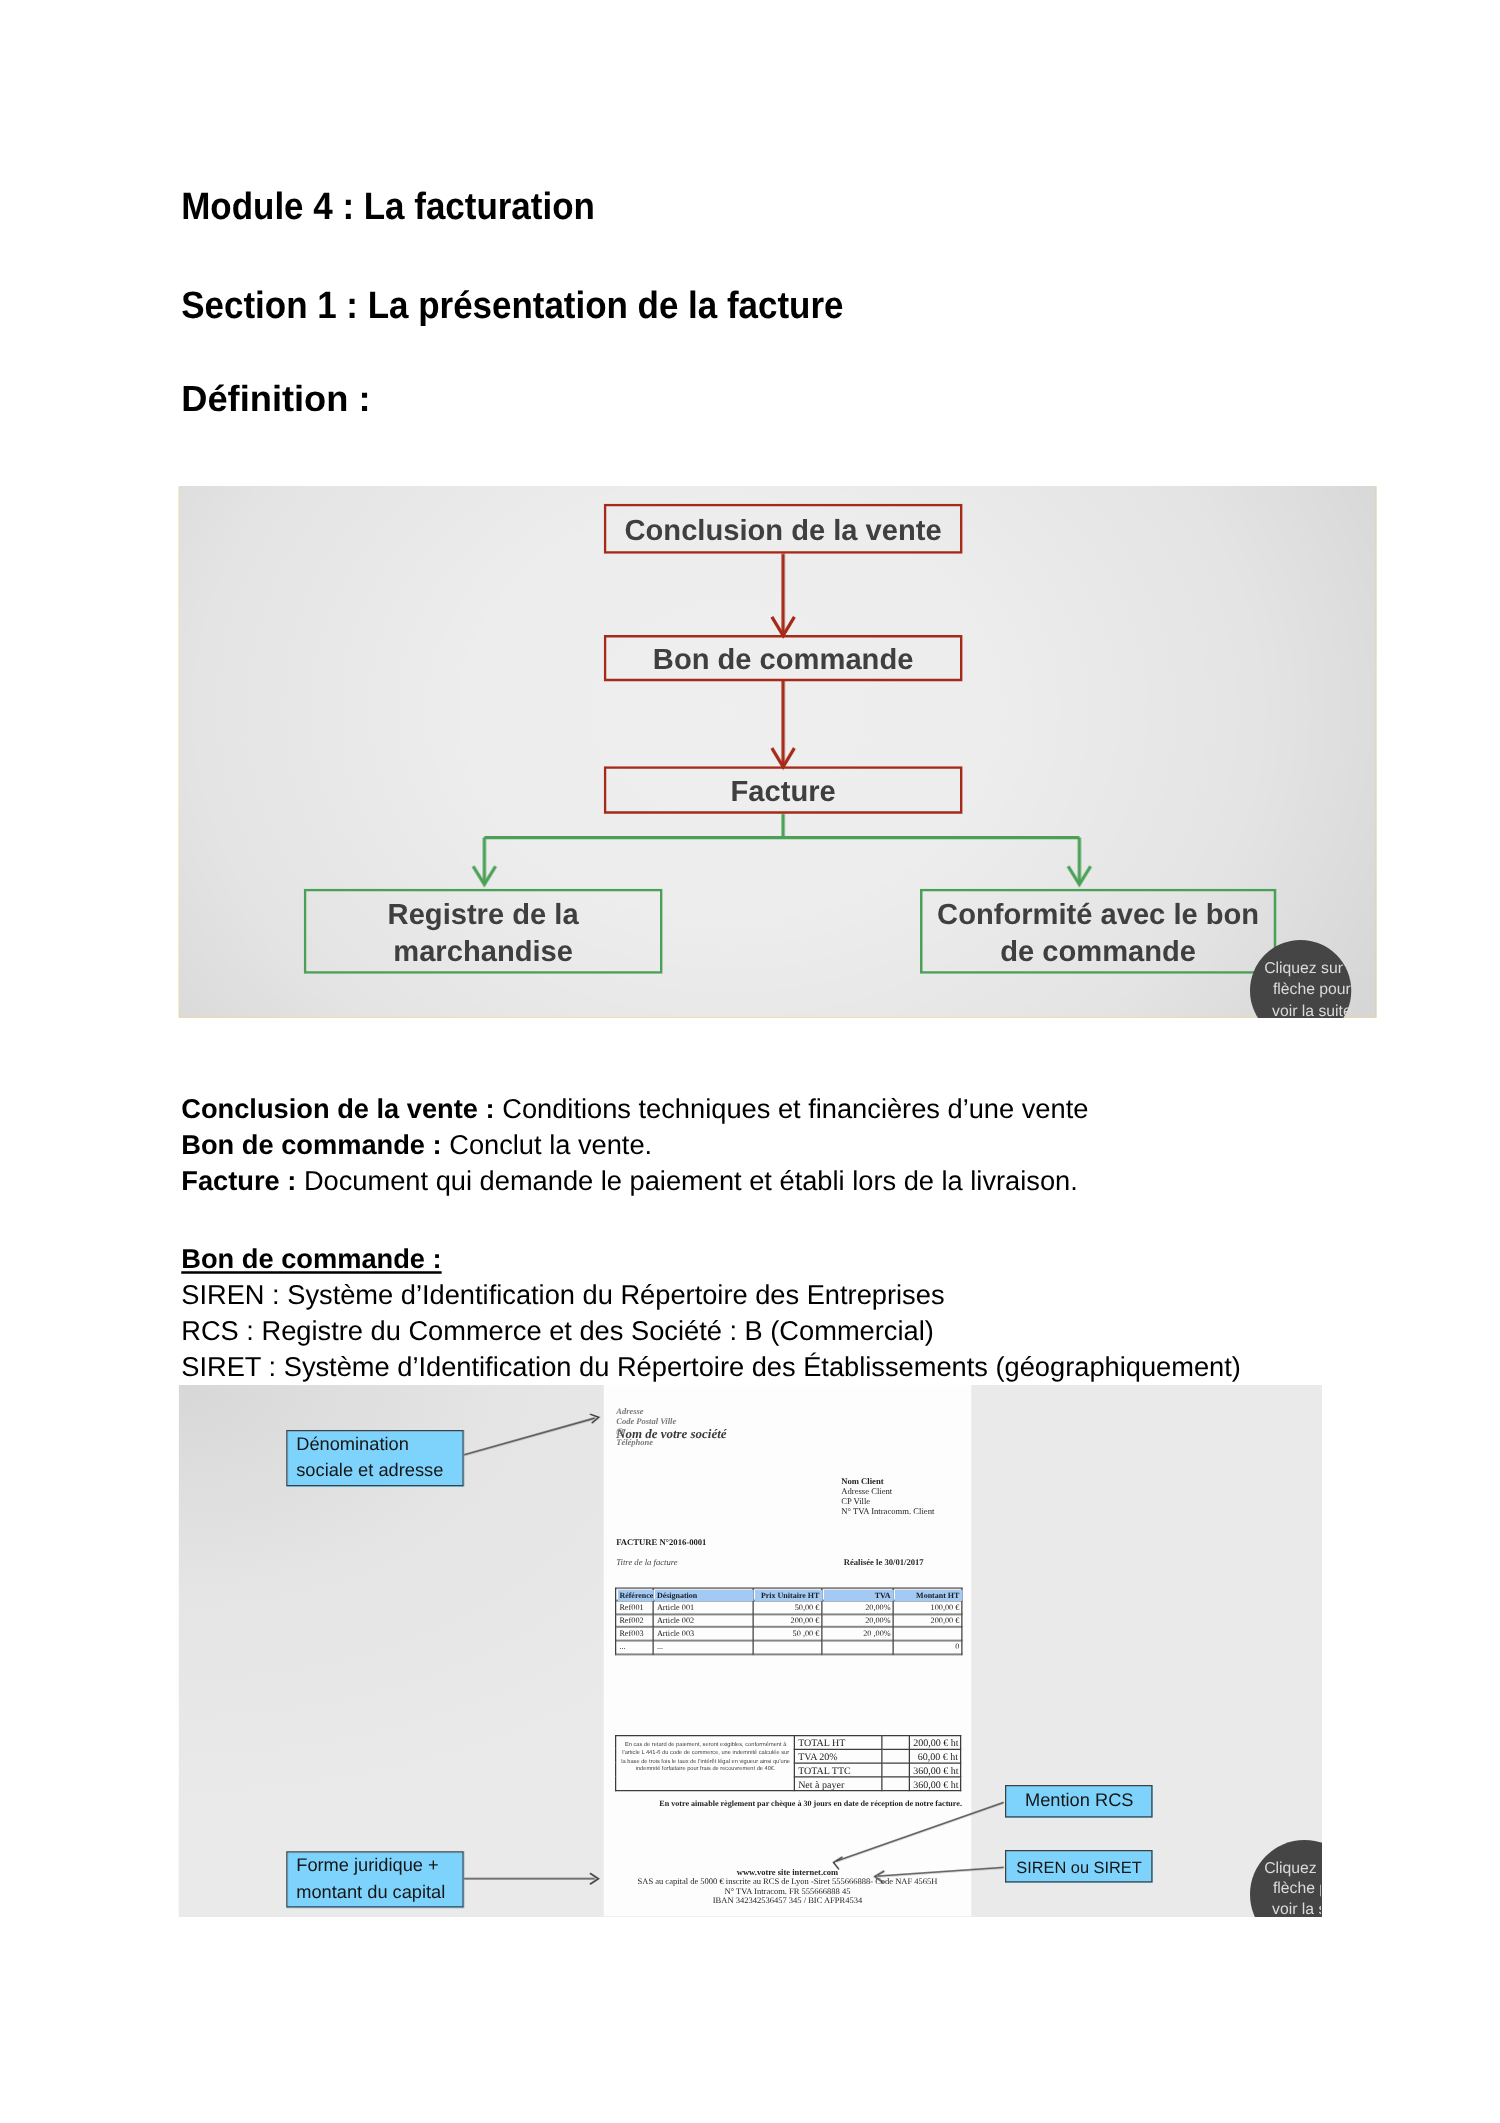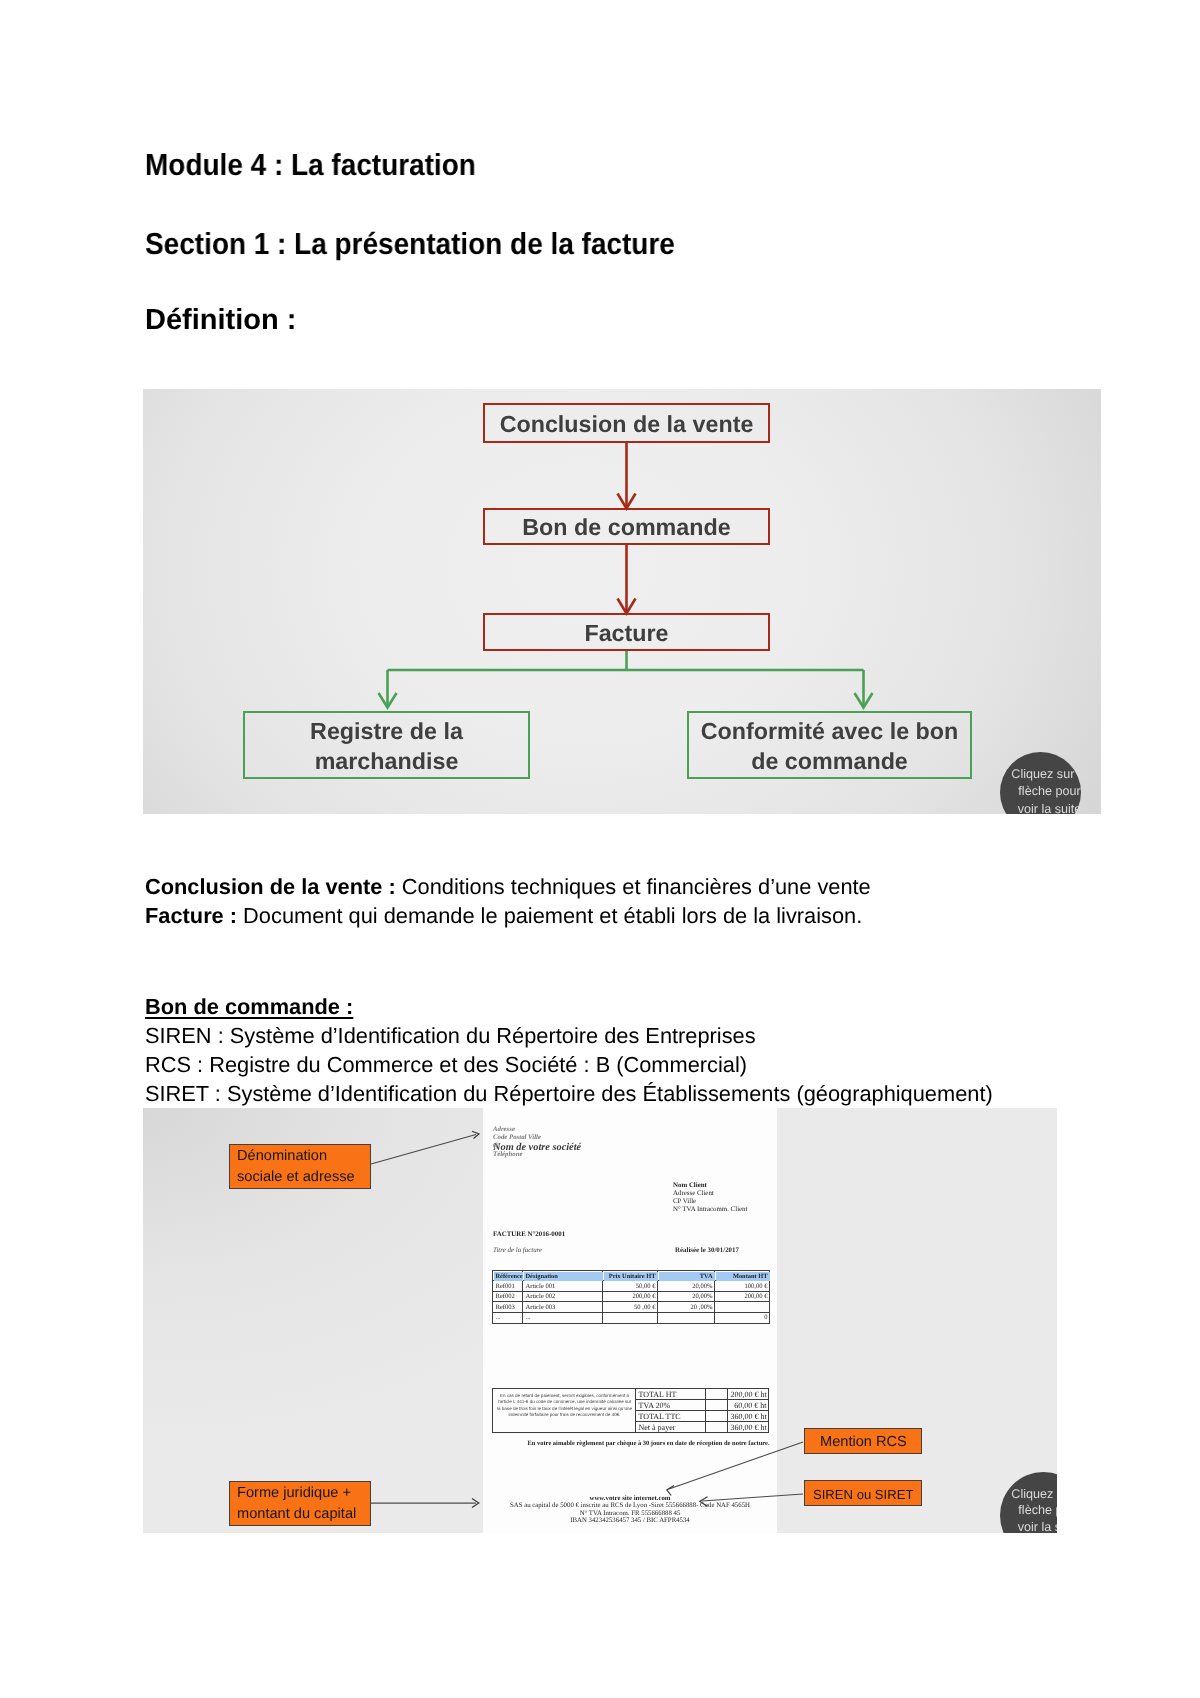--- a/index.html
+++ b/index.html
@@ -35,22 +35,22 @@
   .nbox.red{border:2.2px solid #a52a18;}
   .nbox.green{border:2.2px solid #4aa055;}
 
   
   .fig2{position:absolute;left:143px;top:1108px;width:914px;height:425px;overflow:hidden;
         background:#ececec;}
   .fig2bg{position:absolute;inset:0;background:#eaeaea;}
   .fig2bg::after{content:"";position:absolute;inset:0;
         background:radial-gradient(95% 130% at 0% 0%, rgba(190,190,190,0.42) 0%, rgba(210,210,210,0.22) 30%, rgba(230,230,230,0) 62%);}
   .paper{position:absolute;left:340px;top:0;width:294px;height:425px;background:#fdfdfd;}
-  .cbox{position:absolute;box-sizing:border-box;border:1.3px solid #404040;background:#f97316;
-        display:flex;flex-direction:column;justify-content:flex-end;color:#161616;
+  .cbox{position:absolute;box-sizing:border-box;border:1.3px solid #404040;background:#7dd3fc;
+        display:flex;flex-direction:column;justify-content:center;color:#161616;
         font-size:14.6px;line-height:21px;padding-left:7px;white-space:nowrap;}
   .cbox.ctr{align-items:center;padding-left:0;}
   .cbox.sm{font-size:13.1px;}
 
   
   .badge{position:absolute;border-radius:50%;background:#454545;color:#dadada;
          text-align:center;font-size:12.6px;line-height:17.6px;overflow:visible;
          box-sizing:border-box;white-space:nowrap;}
   .badge > div{position:absolute;left:8.5px;width:81px;text-align:center;
          -webkit-font-smoothing:antialiased;transform:translateZ(0);}
@@ -110,30 +110,31 @@
         <path d="M244.5 281 L244.5 317"></path>
         <path d="M720.5 281 L720.5 317"></path>
         <path d="M235.5 304 L244.5 318.5 L253.5 304"></path>
         <path d="M711.5 304 L720.5 318.5 L729.5 304"></path>
       </g>
     </svg>
     <div class="nbox red" id="fnode0" style="left: 340px; top: 14px; width: 287px; height: 40px; border-color: rgb(165, 42, 24);">Conclusion de la vente</div>
     <div class="nbox red" id="fnode1" style="left: 340px; top: 119px; width: 287px; height: 37px; border-color: rgb(165, 42, 24);">Bon de commande</div>
     <div class="nbox red" id="fnode2" style="left: 340px; top: 224px; width: 287px; height: 38px; border-color: rgb(165, 42, 24);">Facture</div>
     <div class="nbox green" id="fnode3" style="left: 100px; top: 322px; width: 287px; height: 68px; border-color: rgb(74, 160, 85);">Registre de la marchandise</div>
-    <div class="nbox green" id="fnode4" style="left: 544px; top: 322px; width: 285px; height: 68px; border-color: rgb(74, 160, 85);">Conformité avec le bon de commande</div>
+    <div class="nbox green" id="fnode4" style="left: 593px; top: 322px; width: 285px; height: 68px; border-color: rgb(74, 160, 85);">Conformité avec le bon de commande</div>
     <div class="badge" id="fbadge1" style="left:857px;top:363px;width:81px;height:81px;">
         <div style="top: 13.5px;">Cliquez sur la</div>
         <div style="top: 31.1px;">flèche pour</div>
         <div style="top: 48.7px;">voir la suite</div>
       </div>
   </div>
 
   <div class="para" id="defs" style="top:872px;">
       <div><span class="b">Conclusion de la vente :</span><span> Conditions techniques et financières d’une vente</span></div>
+      <div><span class="b">Bon de commande :</span><span> Conclut la vente.</span></div>
       <div><span class="b">Facture :</span><span> Document qui demande le paiement et établi lors de la livraison.</span></div>
     </div>
   <div class="para" id="bdc" style="top:992px;">
       <div><span class="u">Bon de commande :</span></div>
       <div>SIREN : Système d’Identification du Répertoire des Entreprises</div>
       <div>RCS : Registre du Commerce et des Société : B (Commercial)</div>
       <div>SIRET : Système d’Identification du Répertoire des Établissements (géographiquement)</div>
     </div>
 
   <div class="fig2">

